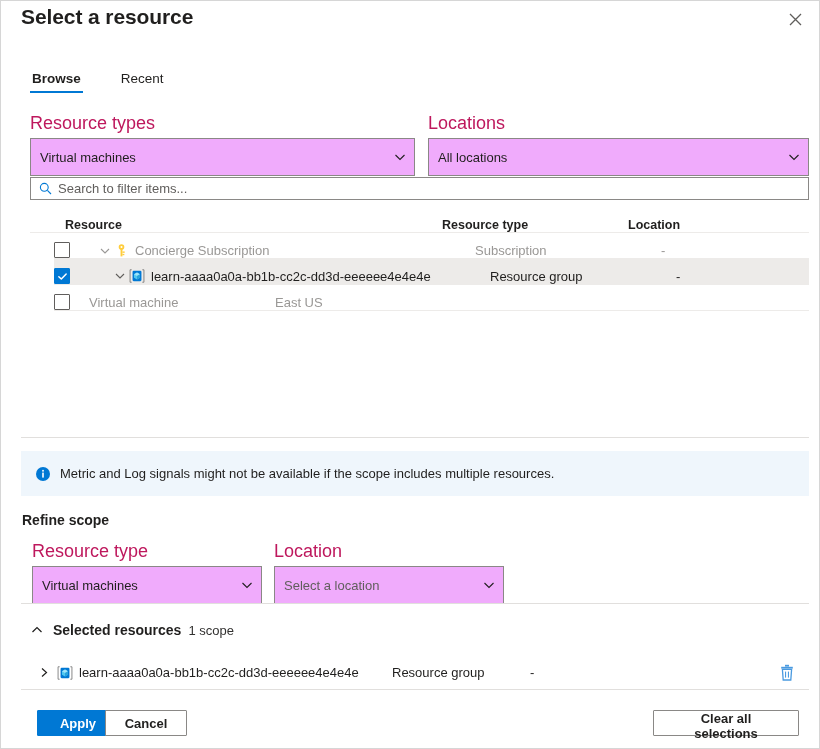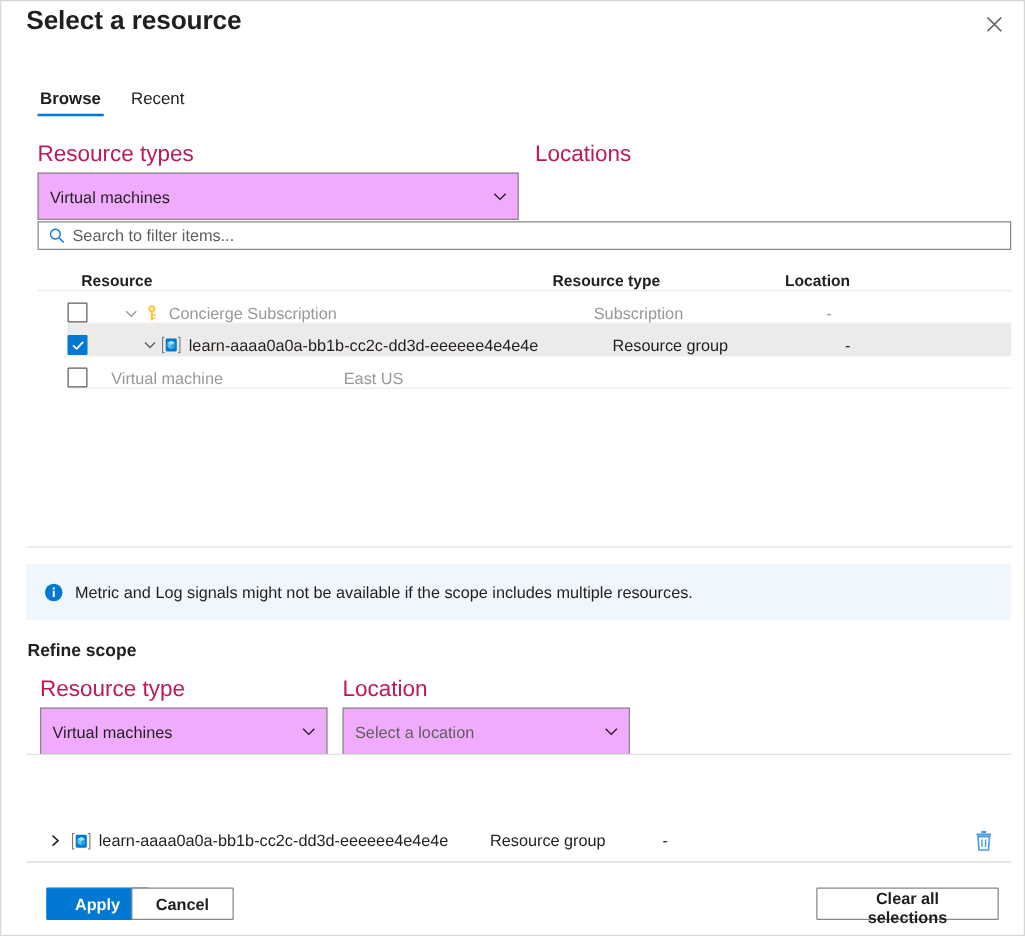--- a/index.html
+++ b/index.html
@@ -56,21 +56,21 @@
     padding: 0;
   }
   .close-btn svg { display: block; }
 
   
   .tabs {
     position: absolute;
     left: 29px;
     top: 70px;
     display: flex;
-    gap: 20px;
+    gap: 36px;
   }
   .tab {
     font-size: 13.5px;
     padding: 0 2px 7px 2px;
     cursor: pointer;
     color: #201f1e;
     position: relative;
   }
   .tab.active {
     font-weight: 700;
@@ -348,20 +348,26 @@
       <span class="field-label">Resource types</span>
       <div class="select-box">
         <span class="value">Virtual machines</span>
         <svg class="chev" viewBox="0 0 12 12">
           <path d="M1.5 4 L6 8.5 L10.5 4" stroke="#201f1e" stroke-width="1.1" fill="none"></path>
         </svg>
       </div>
     </div>
     <div class="filter-right">
       <span class="field-label">Locations</span>
+      <div class="select-box">
+        <span class="value">All locations</span>
+        <svg class="chev" viewBox="0 0 12 12">
+          <path d="M1.5 4 L6 8.5 L10.5 4" stroke="#201f1e" stroke-width="1.1" fill="none"></path>
+        </svg>
+      </div>
     </div>
   </div>
 
   <div class="search-row">
     <svg class="search-icon" width="13" height="13" viewBox="0 0 13 13">
       <circle cx="5.3" cy="5.3" r="3.9" stroke="#0078d4" stroke-width="1.1" fill="none"></circle>
       <path d="M8.4 8.4 L12 12" stroke="#0078d4" stroke-width="1.1" fill="none"></path>
     </svg>
     <input class="search-input" type="text" placeholder="Search to filter items..." style="">
   </div>
@@ -456,20 +462,27 @@
     <div class="select-box">
       <span class="value placeholder">Select a location</span>
       <svg class="chev" viewBox="0 0 12 12">
         <path d="M1.5 4 L6 8.5 L10.5 4" stroke="#201f1e" stroke-width="1.1" fill="none"></path>
       </svg>
     </div>
   </div>
 
   <div class="divider" style="top:602px;"></div>
 
+  <div class="sel-header">
+    <svg class="collapse-chev" viewBox="0 0 14 14">
+      <path d="M2.5 9 L7 4.5 L11.5 9" stroke="#201f1e" stroke-width="1.2" fill="none"></path>
+    </svg>
+    <span class="sel-title">Selected resources</span>
+    <span class="sel-count">1 scope</span>
+  </div>
 
   <div class="sel-row">
     <svg class="expand-chev" viewBox="0 0 13 13">
       <path d="M4 2.5 L8.5 6.5 L4 10.5" stroke="#201f1e" stroke-width="1.2" fill="none"></path>
     </svg>
     <div class="s-name">
       <svg class="row-icon" width="16" height="16" viewBox="0 0 18 18">
         <path d="M3 2 L1.2 2 L1.2 16 L3 16" stroke="#7a7a7a" stroke-width="1" fill="none"></path>
         <path d="M15 2 L16.8 2 L16.8 16 L15 16" stroke="#7a7a7a" stroke-width="1" fill="none"></path>
         <rect x="4" y="3.2" width="10" height="11.6" rx="1.2" fill="#0078d4"></rect>

